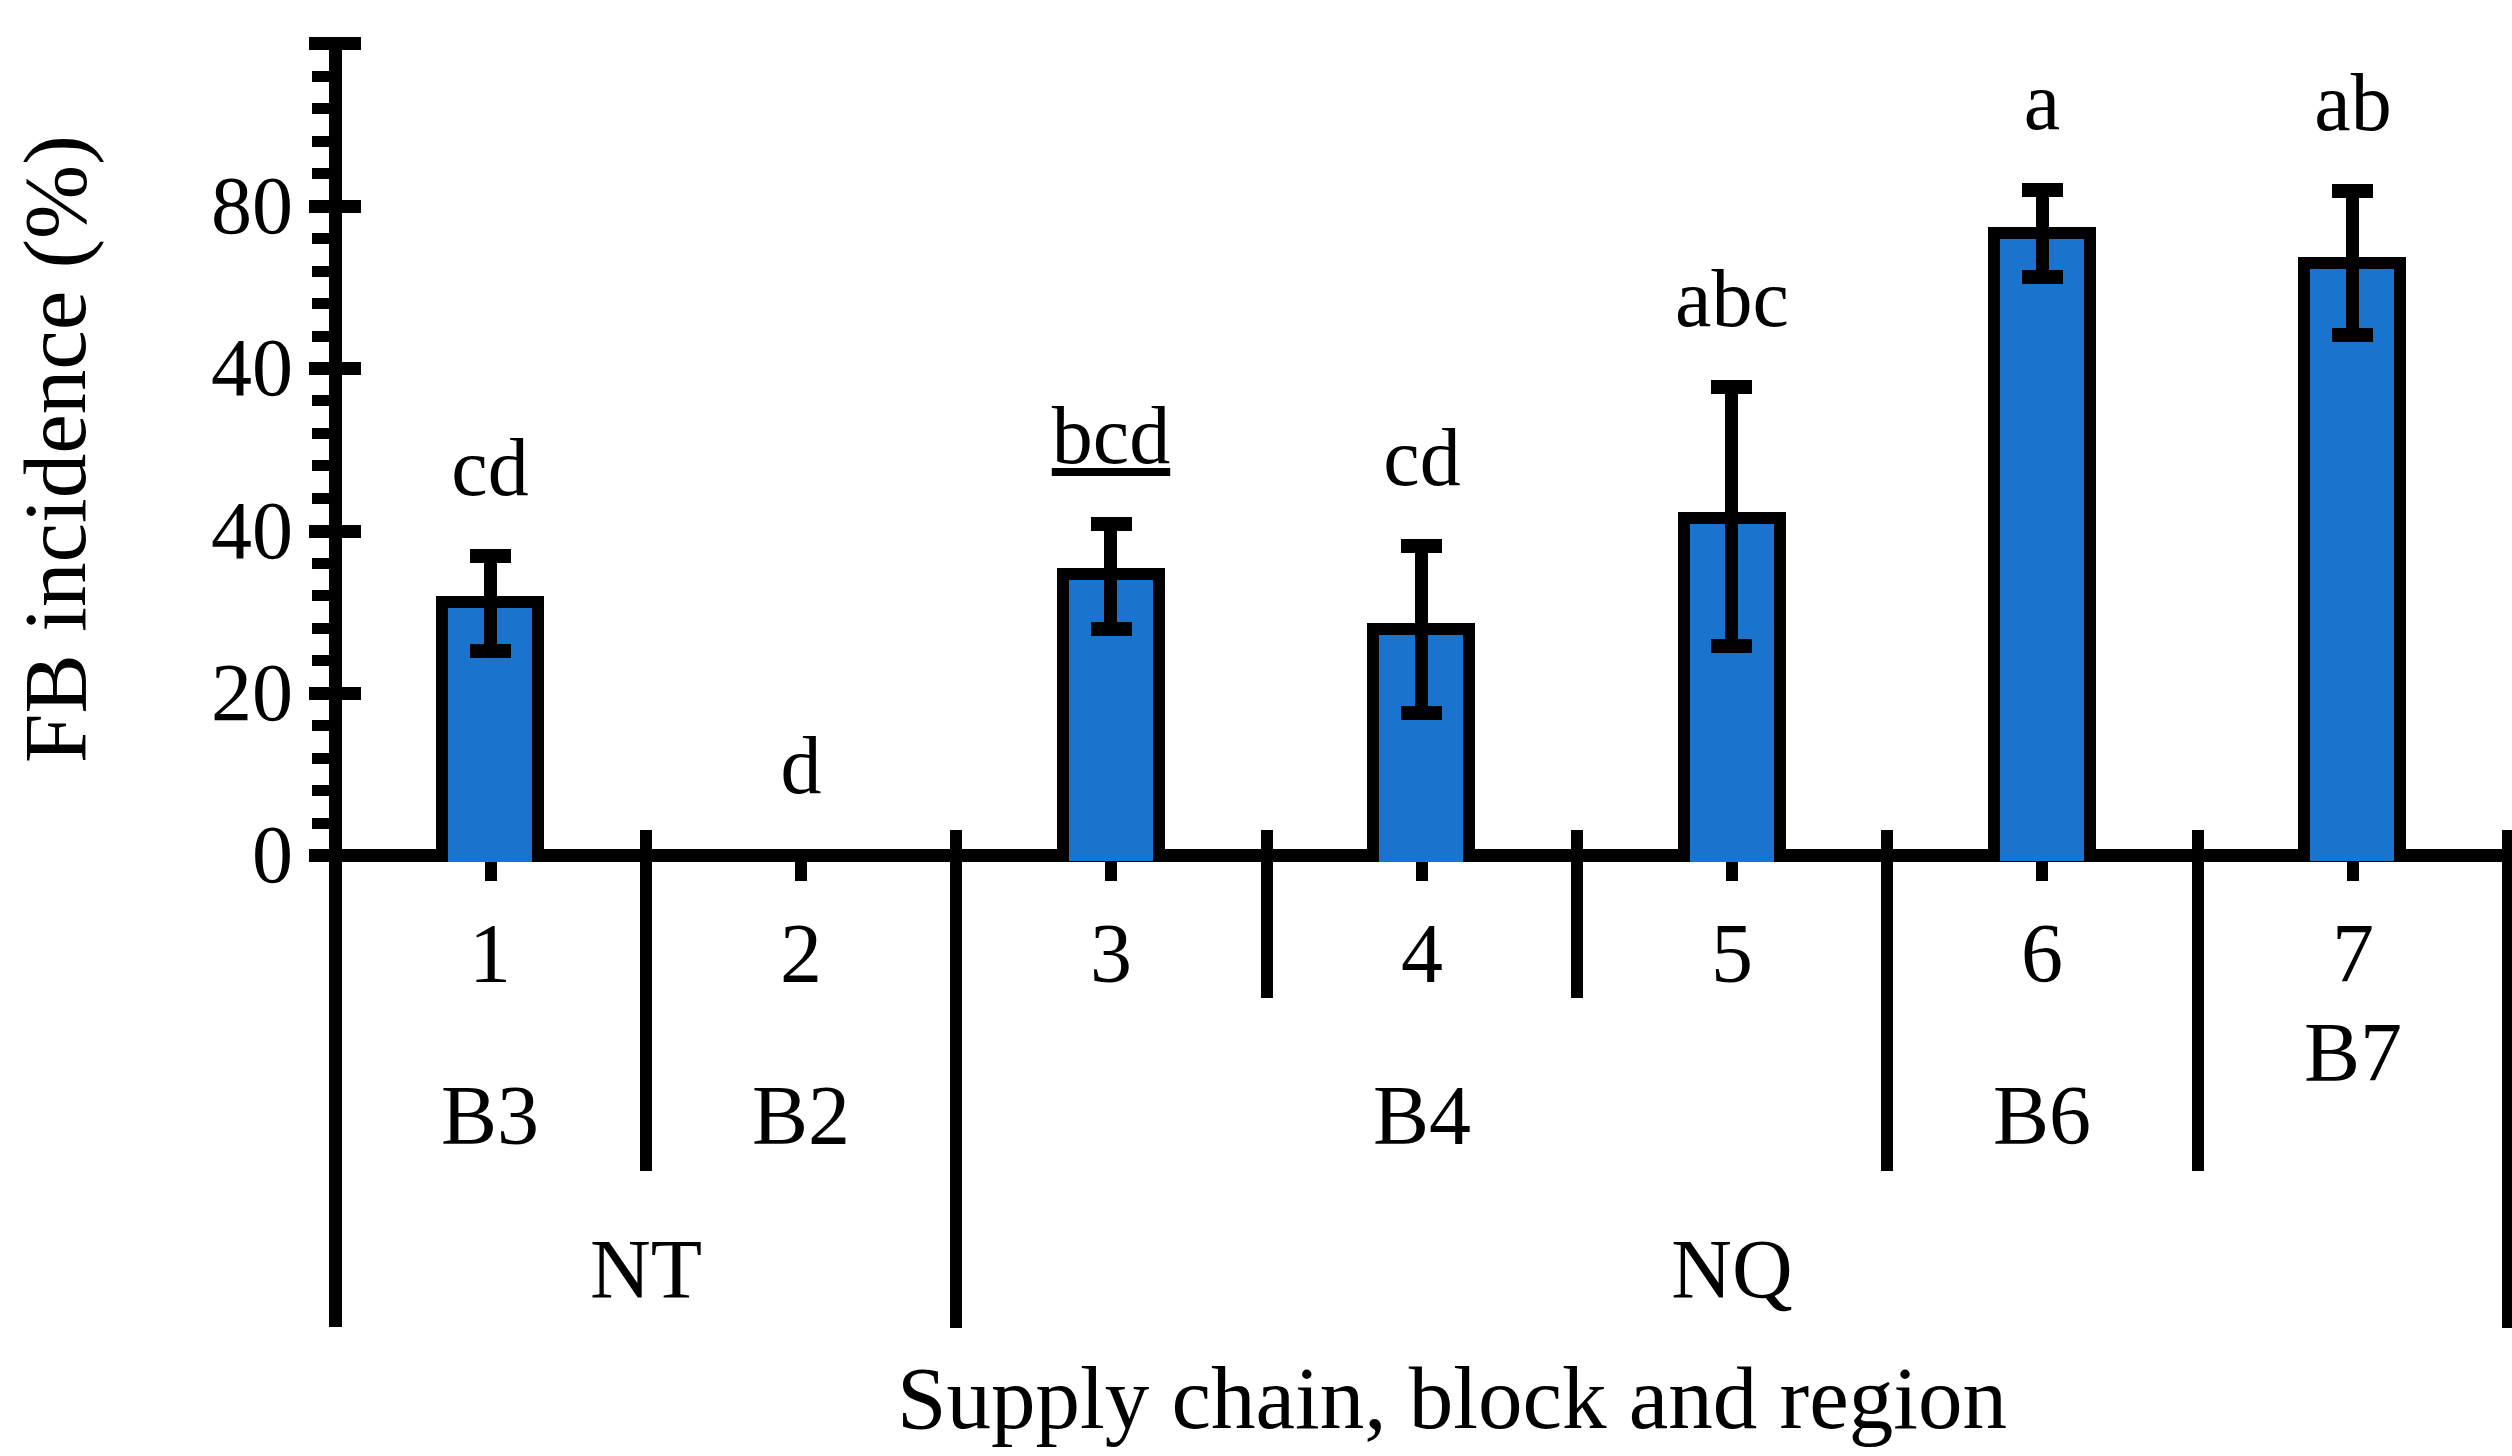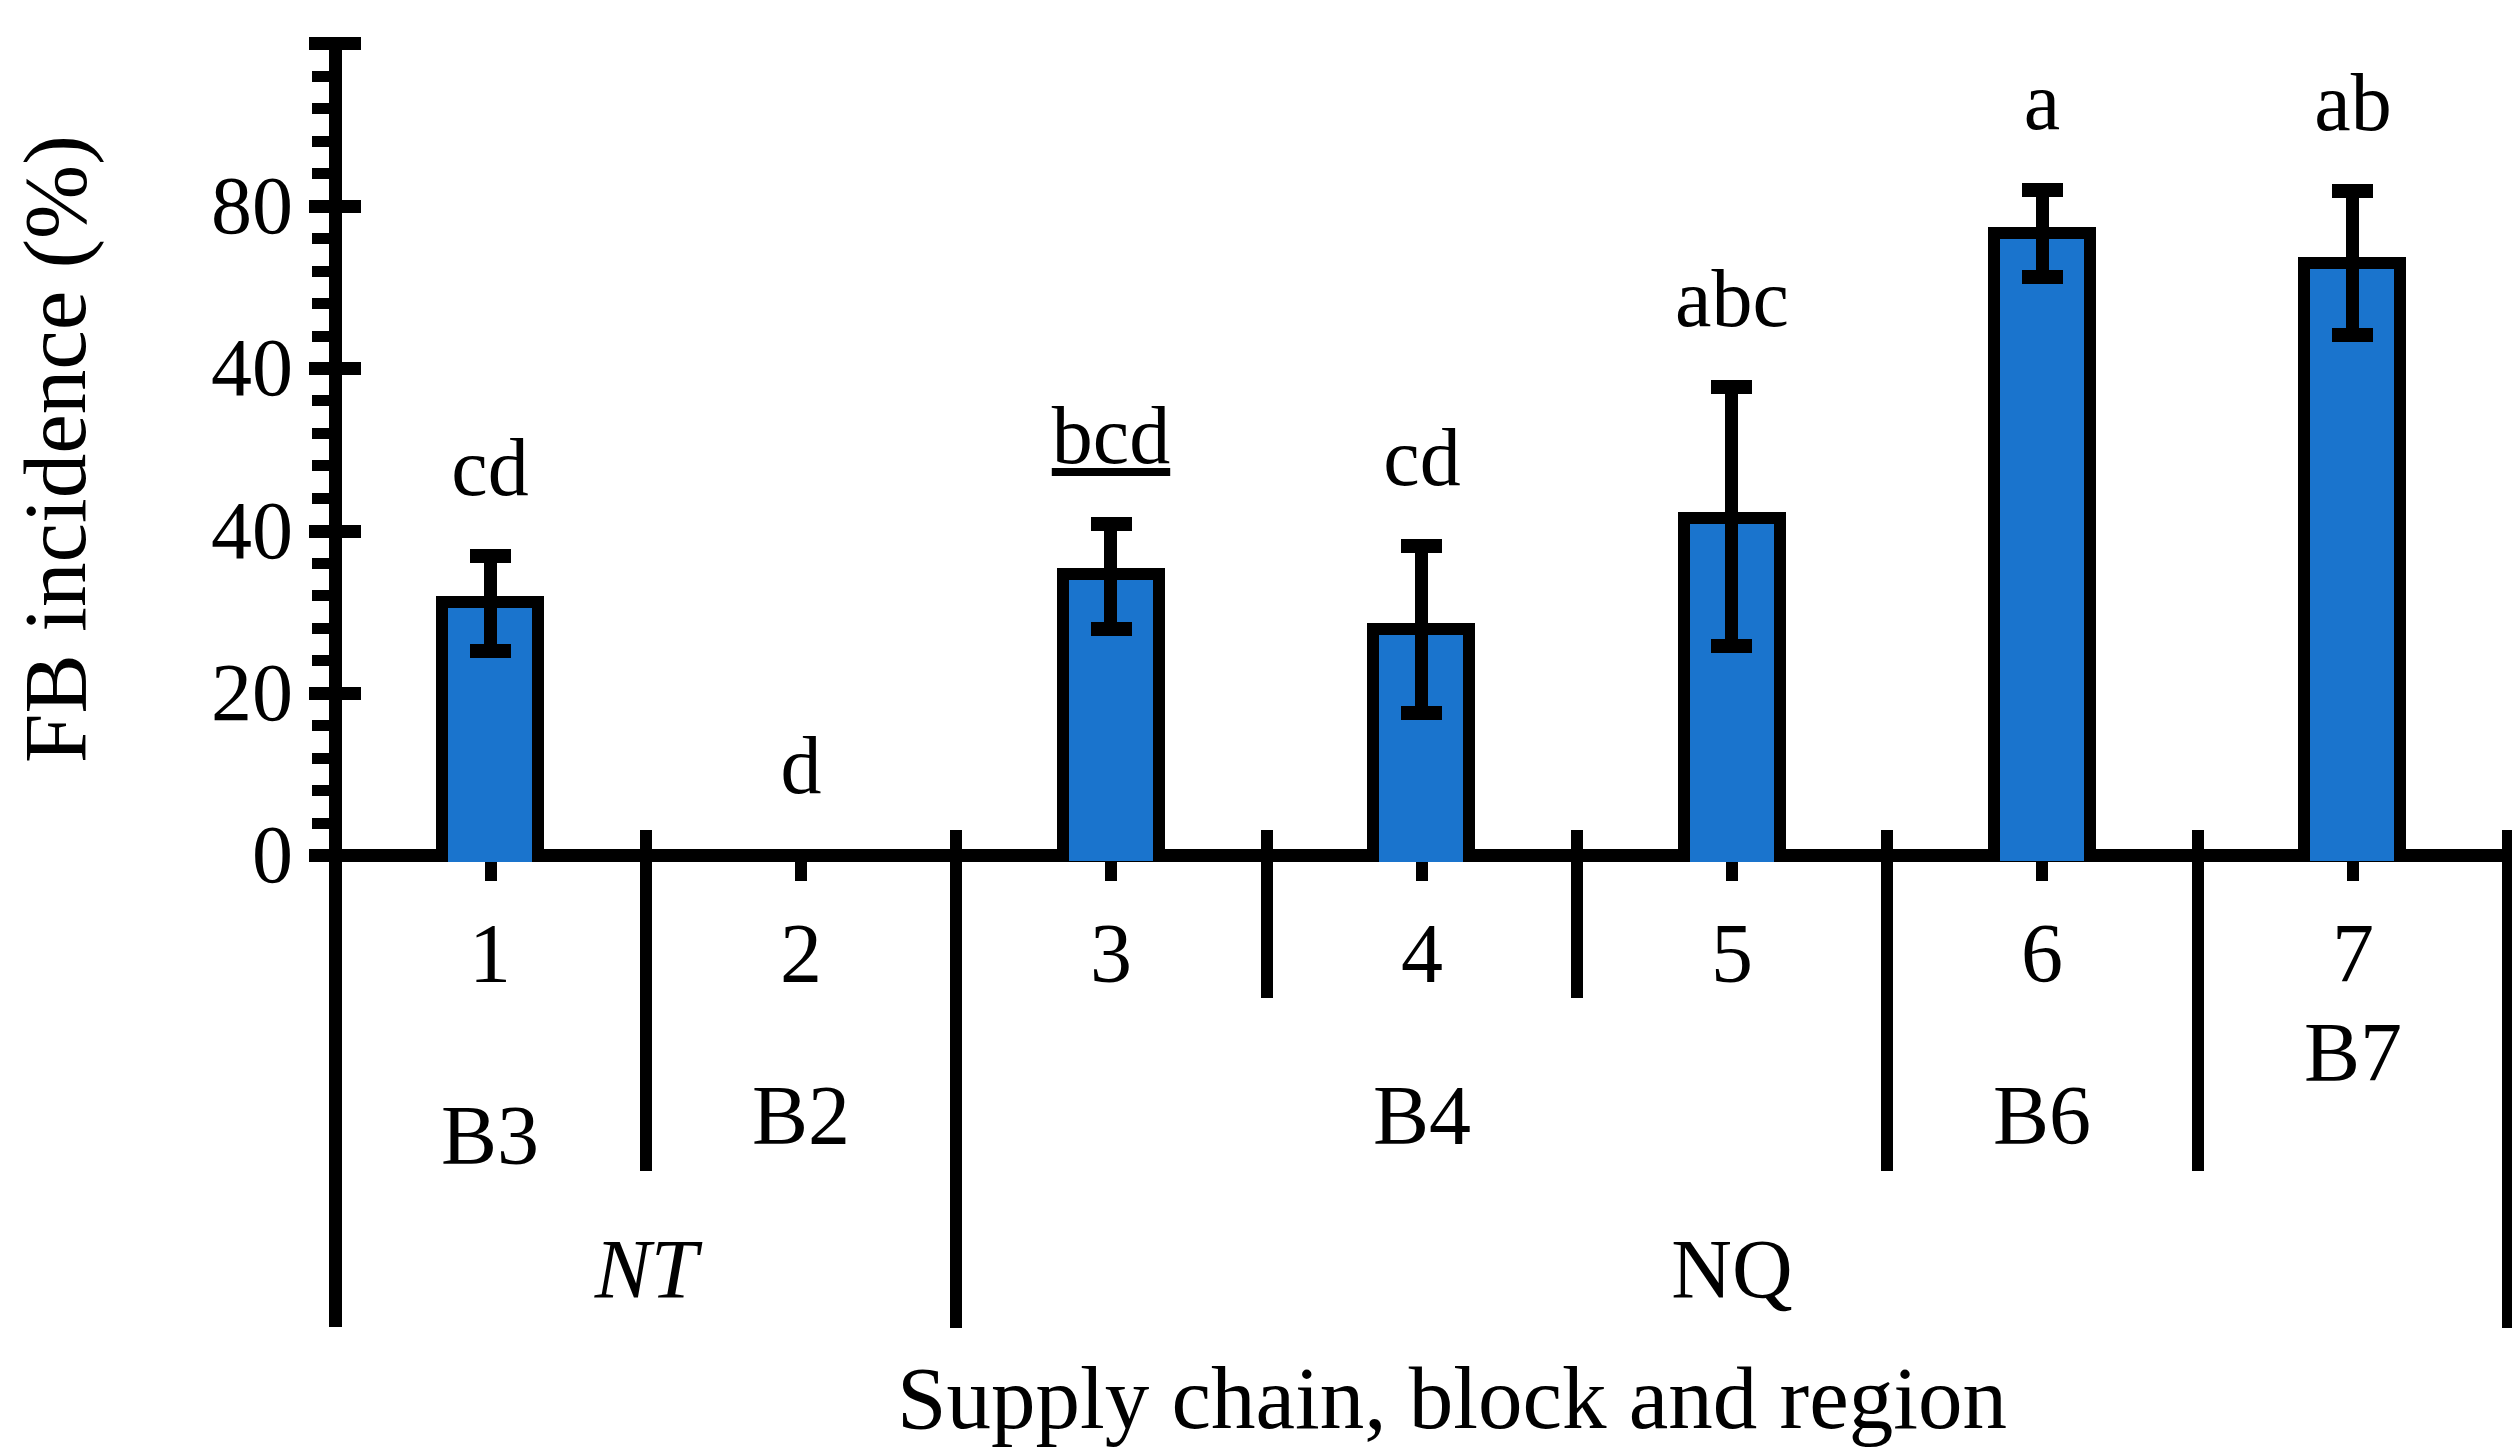--- a/index.html
+++ b/index.html
@@ -134,22 +134,22 @@
       <div class="sig-letter" style="left: 2353px; top: 144px;">ab</div>
       <div class="blk" style="left: 2347px; top: 862px; width: 11.6px; height: 18.7px;"></div>
       <div class="center-label" style="left: 2353px; top: 954px;">7</div>
       <div class="blk" style="left: 640px; top: 830px; width: 11.6px; height: 341px;"></div>
       <div class="blk" style="left: 950px; top: 830px; width: 11.6px; height: 498px;"></div>
       <div class="blk" style="left: 1261px; top: 830px; width: 11.6px; height: 168px;"></div>
       <div class="blk" style="left: 1571px; top: 830px; width: 11.6px; height: 168px;"></div>
       <div class="blk" style="left: 1881px; top: 830px; width: 11.6px; height: 341px;"></div>
       <div class="blk" style="left: 2192px; top: 830px; width: 11.6px; height: 341px;"></div>
       <div class="blk" style="left: 2502px; top: 830px; width: 11.6px; height: 498px;"></div>
-      <div class="center-label" style="left: 490px; top: 1116px; margin-top: 20px;">B3</div>
+      <div class="center-label" style="left: 490px; top: 1116px;">B3</div>
       <div class="center-label" style="left: 801px; top: 1116px;">B2</div>
       <div class="center-label" style="left: 1422px; top: 1116px;">B4</div>
       <div class="center-label" style="left: 2042px; top: 1116px;">B6</div>
       <div class="center-label" style="left: 2353px; top: 1053px;">B7</div>
-      <div class="center-label" style="left: 646px; top: 1270px; font-style: italic;">NT</div>
+      <div class="center-label" style="left: 646px; top: 1270px;">NT</div>
       <div class="center-label" style="left: 1732px; top: 1270px;">NQ</div>
     </div>
 </div>
 
 
 </body></html>

